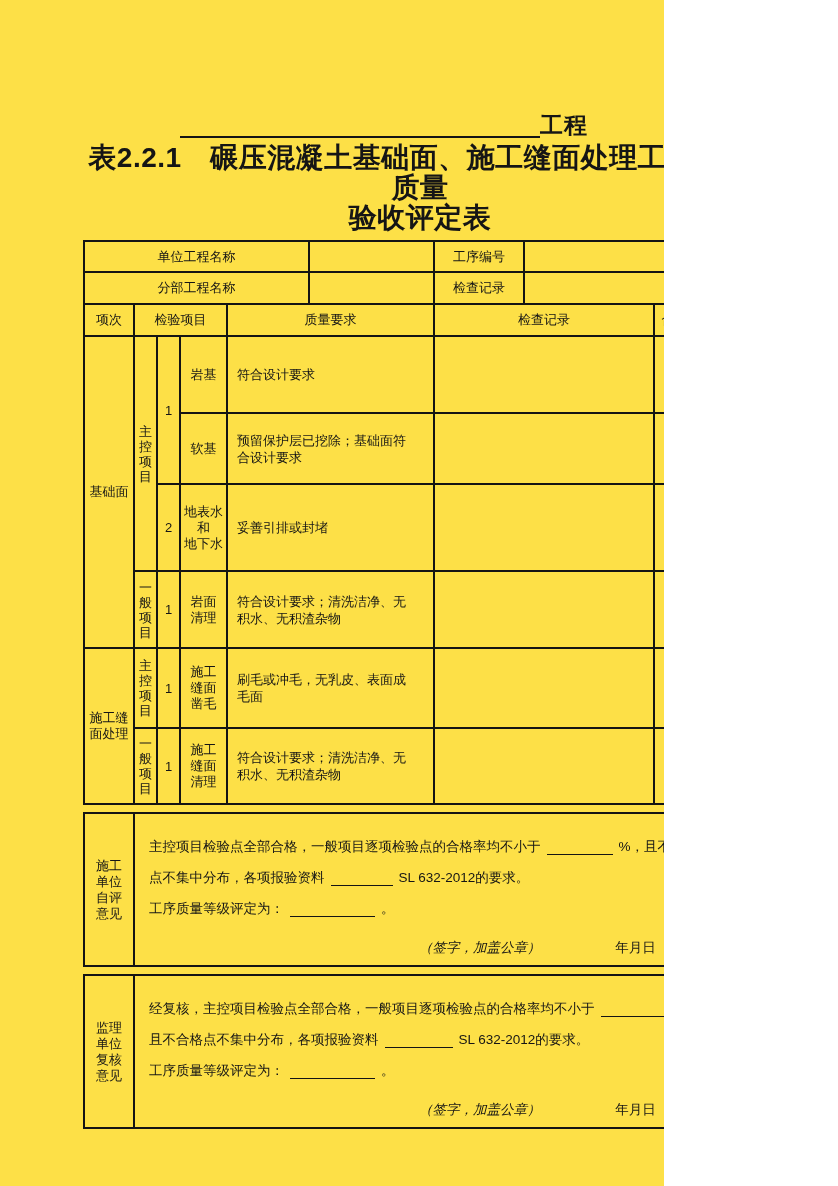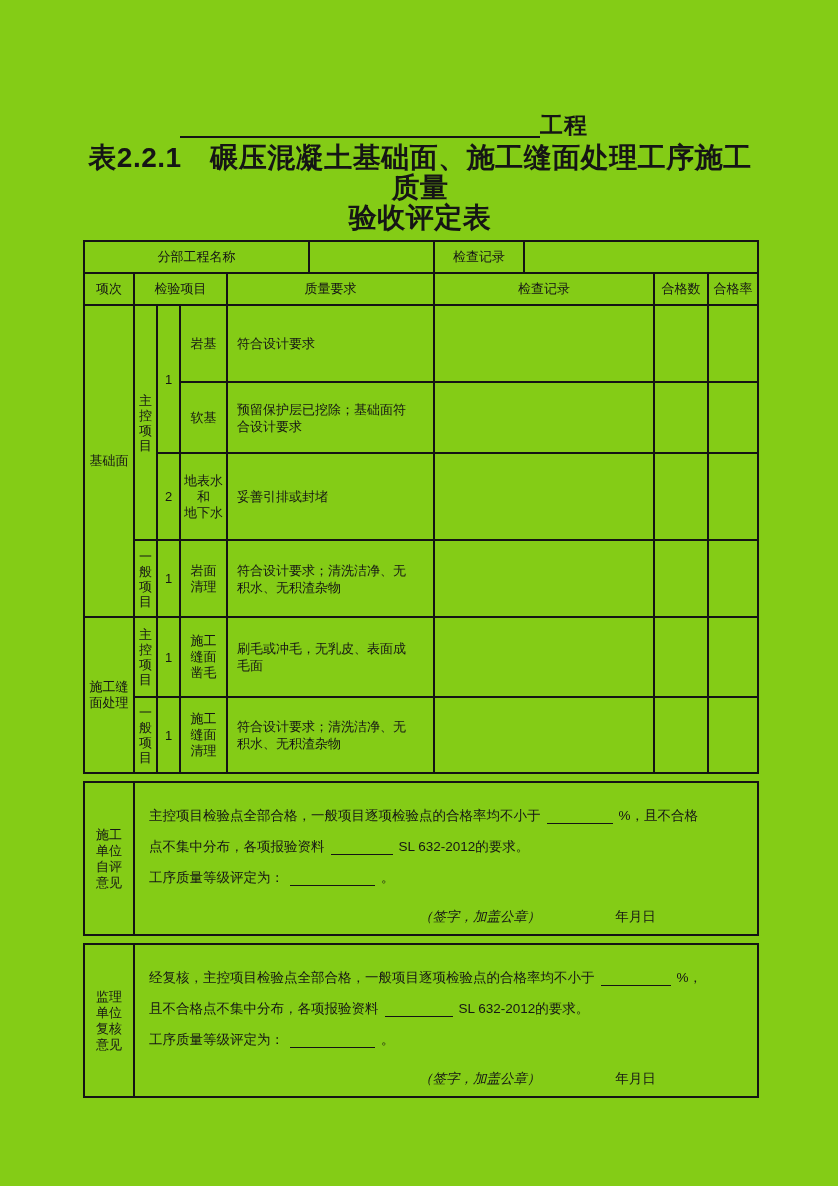--- a/index.html
+++ b/index.html
@@ -2,21 +2,21 @@
 <html><head>
 <meta charset="utf-8">
 <style>
   * { box-sizing: border-box; margin: 0; padding: 0; }
   html, body { background: #ffffff; }
   body {
     width: 838px; height: 1186px;
     font-family: "Liberation Sans", "DejaVu Sans", sans-serif;
     color: #151515;
   }
-  .sheet { position: relative; width: 838px; height: 1186px; background: #84cc16; overflow: hidden; }
+  .sheet { position: relative; width: 664px; height: 1186px; background: #fde047; overflow: hidden; }
   .content { position: absolute; left: 83px; top: 106px; width: 674px; }
 
   
   .project-line { display: flex; align-items: flex-end; height: 32px; }
   .project-underline {
     display: inline-block; width: 360px; height: 24px; margin-left: 97px;
     border-bottom: 2.5px solid #141414;
   }
   .project-word { font-size: 23px; font-weight: bold; line-height: 26px; letter-spacing: 1px; }
   .doc-title {
@@ -73,20 +73,26 @@
 <span>验收评定表</span></div>
 
     <table class="t-info">
       <colgroup>
           <col style="width:225px">
           <col style="width:125px">
           <col style="width:90px">
           <col style="width:234px">
         </colgroup>
       <tbody>
+          <tr class="row-h1">
+        <td>单位工程名称</td>
+        <td></td>
+        <td>工序编号</td>
+        <td></td>
+      </tr>
       <tr class="row-h2">
         <td>分部工程名称</td>
         <td></td>
         <td>检查记录</td>
         <td></td>
       </tr>
     </tbody>
       </table>
 
     <table class="t-main">

